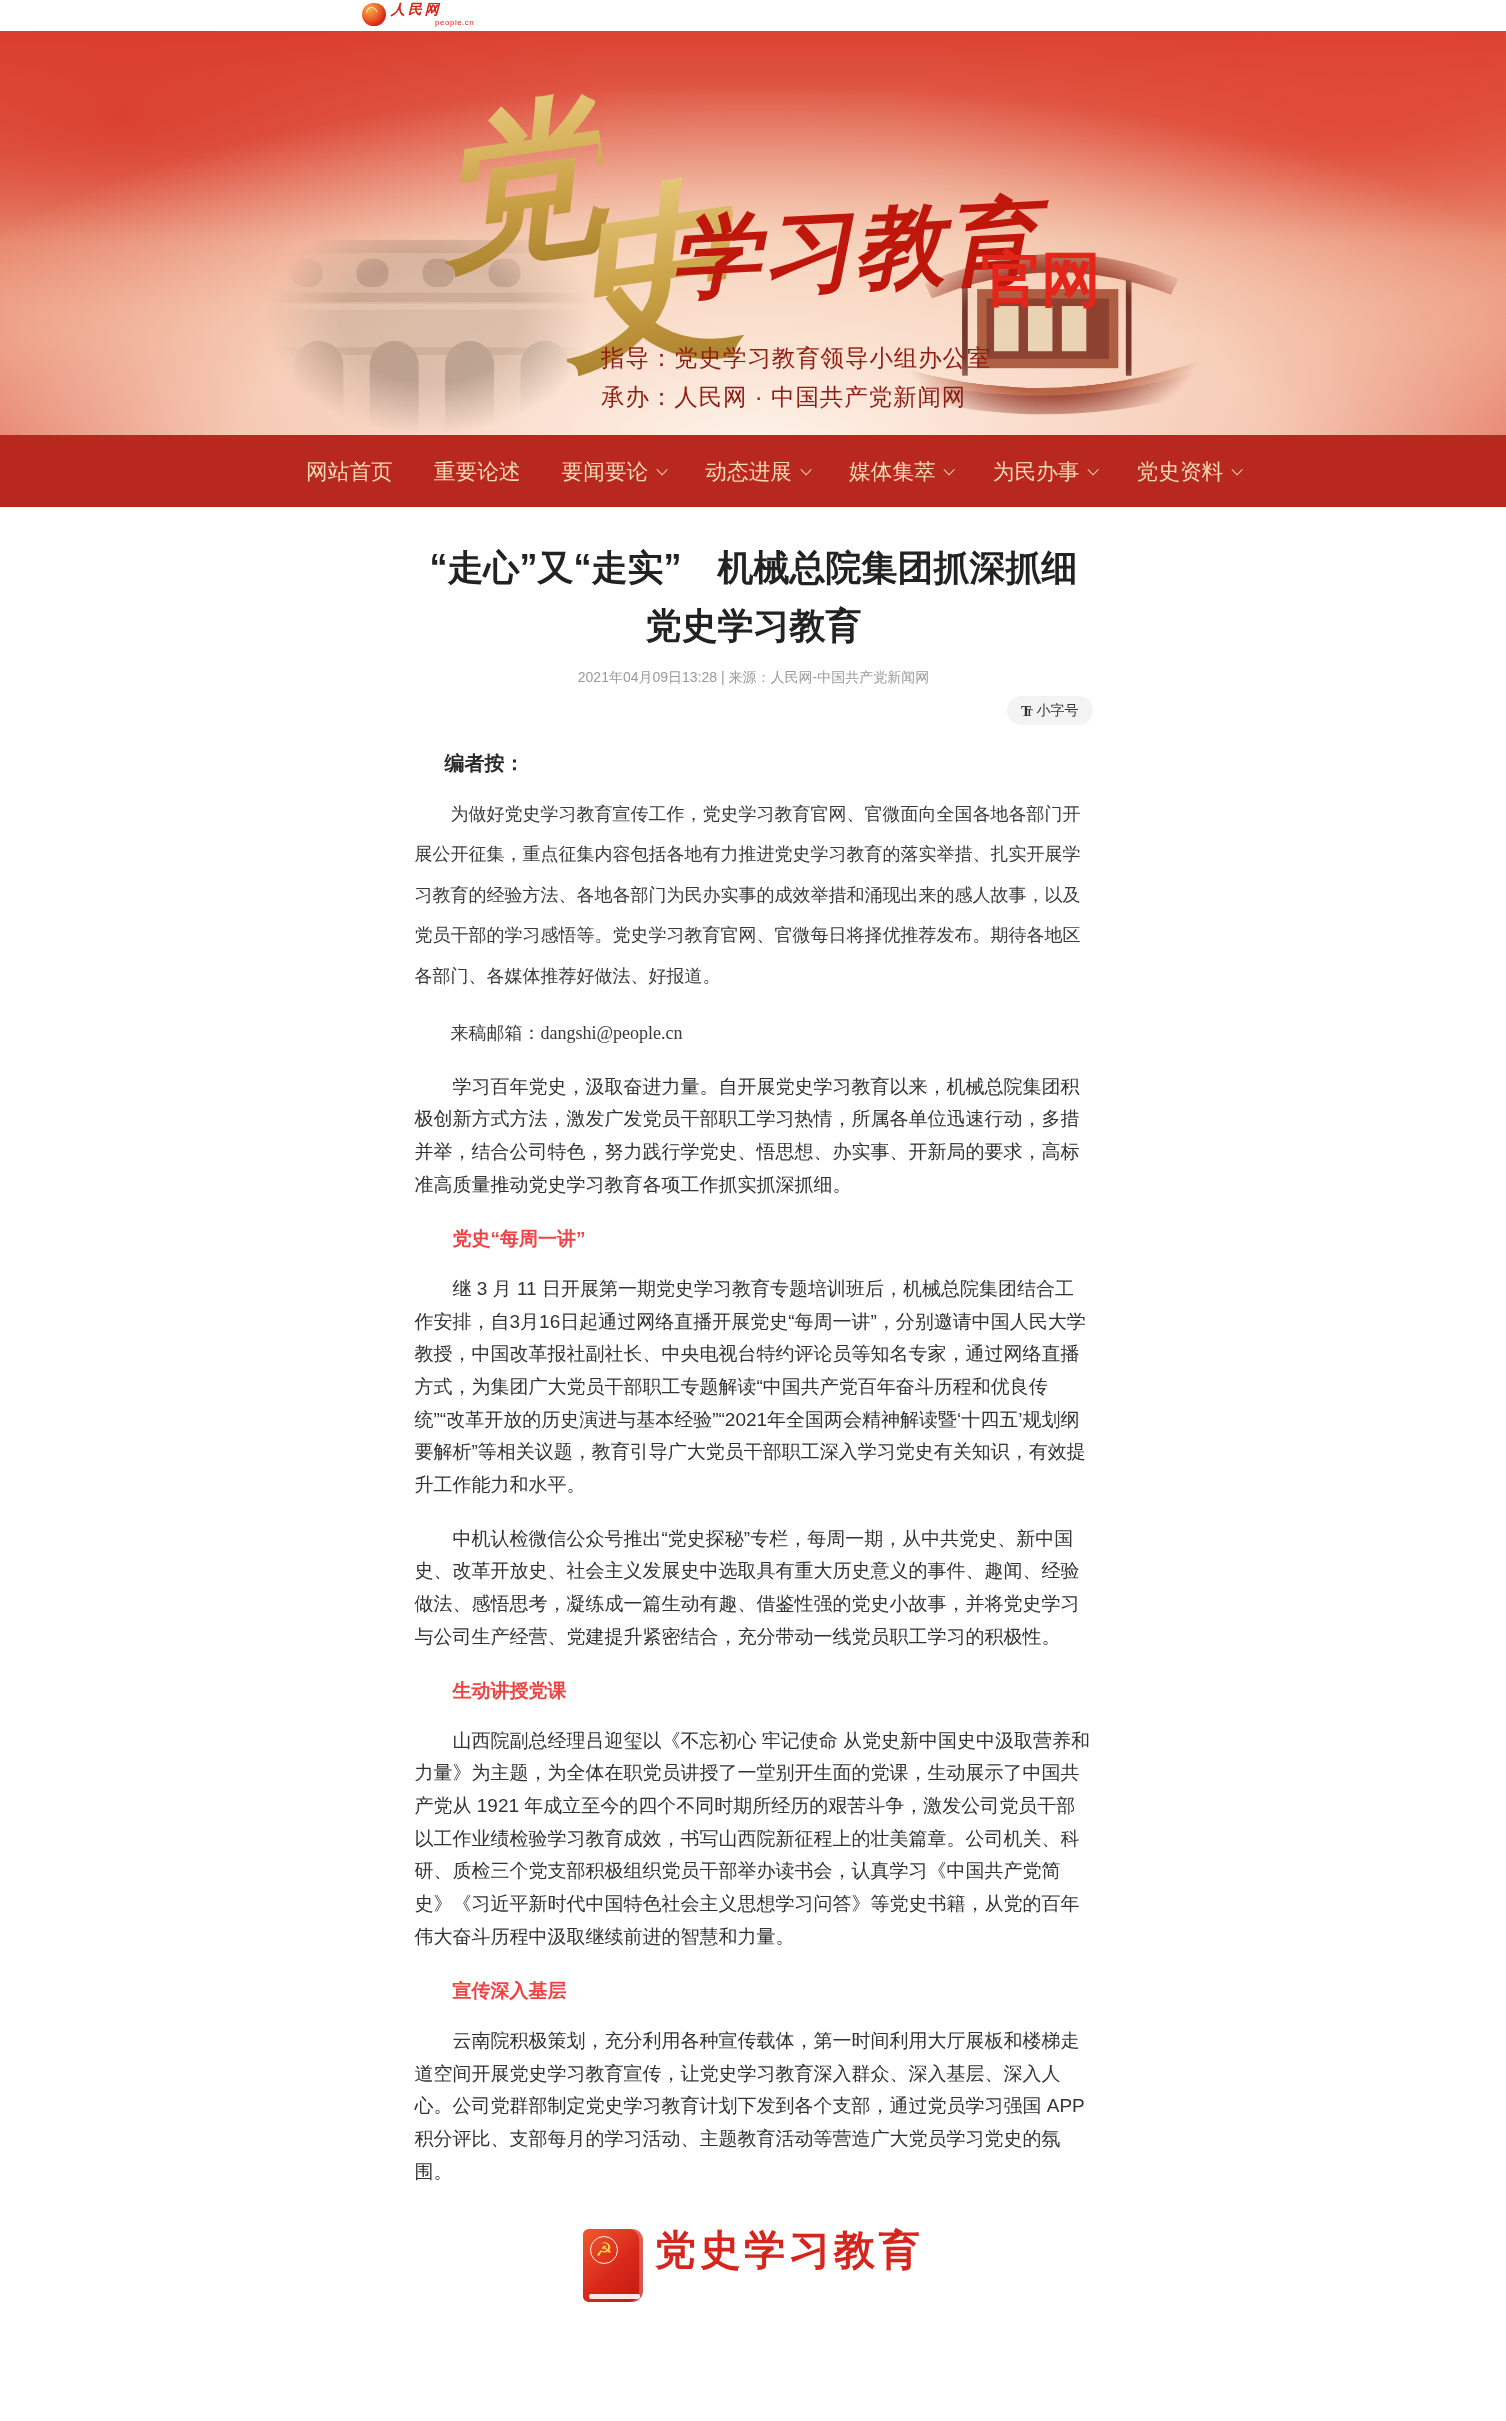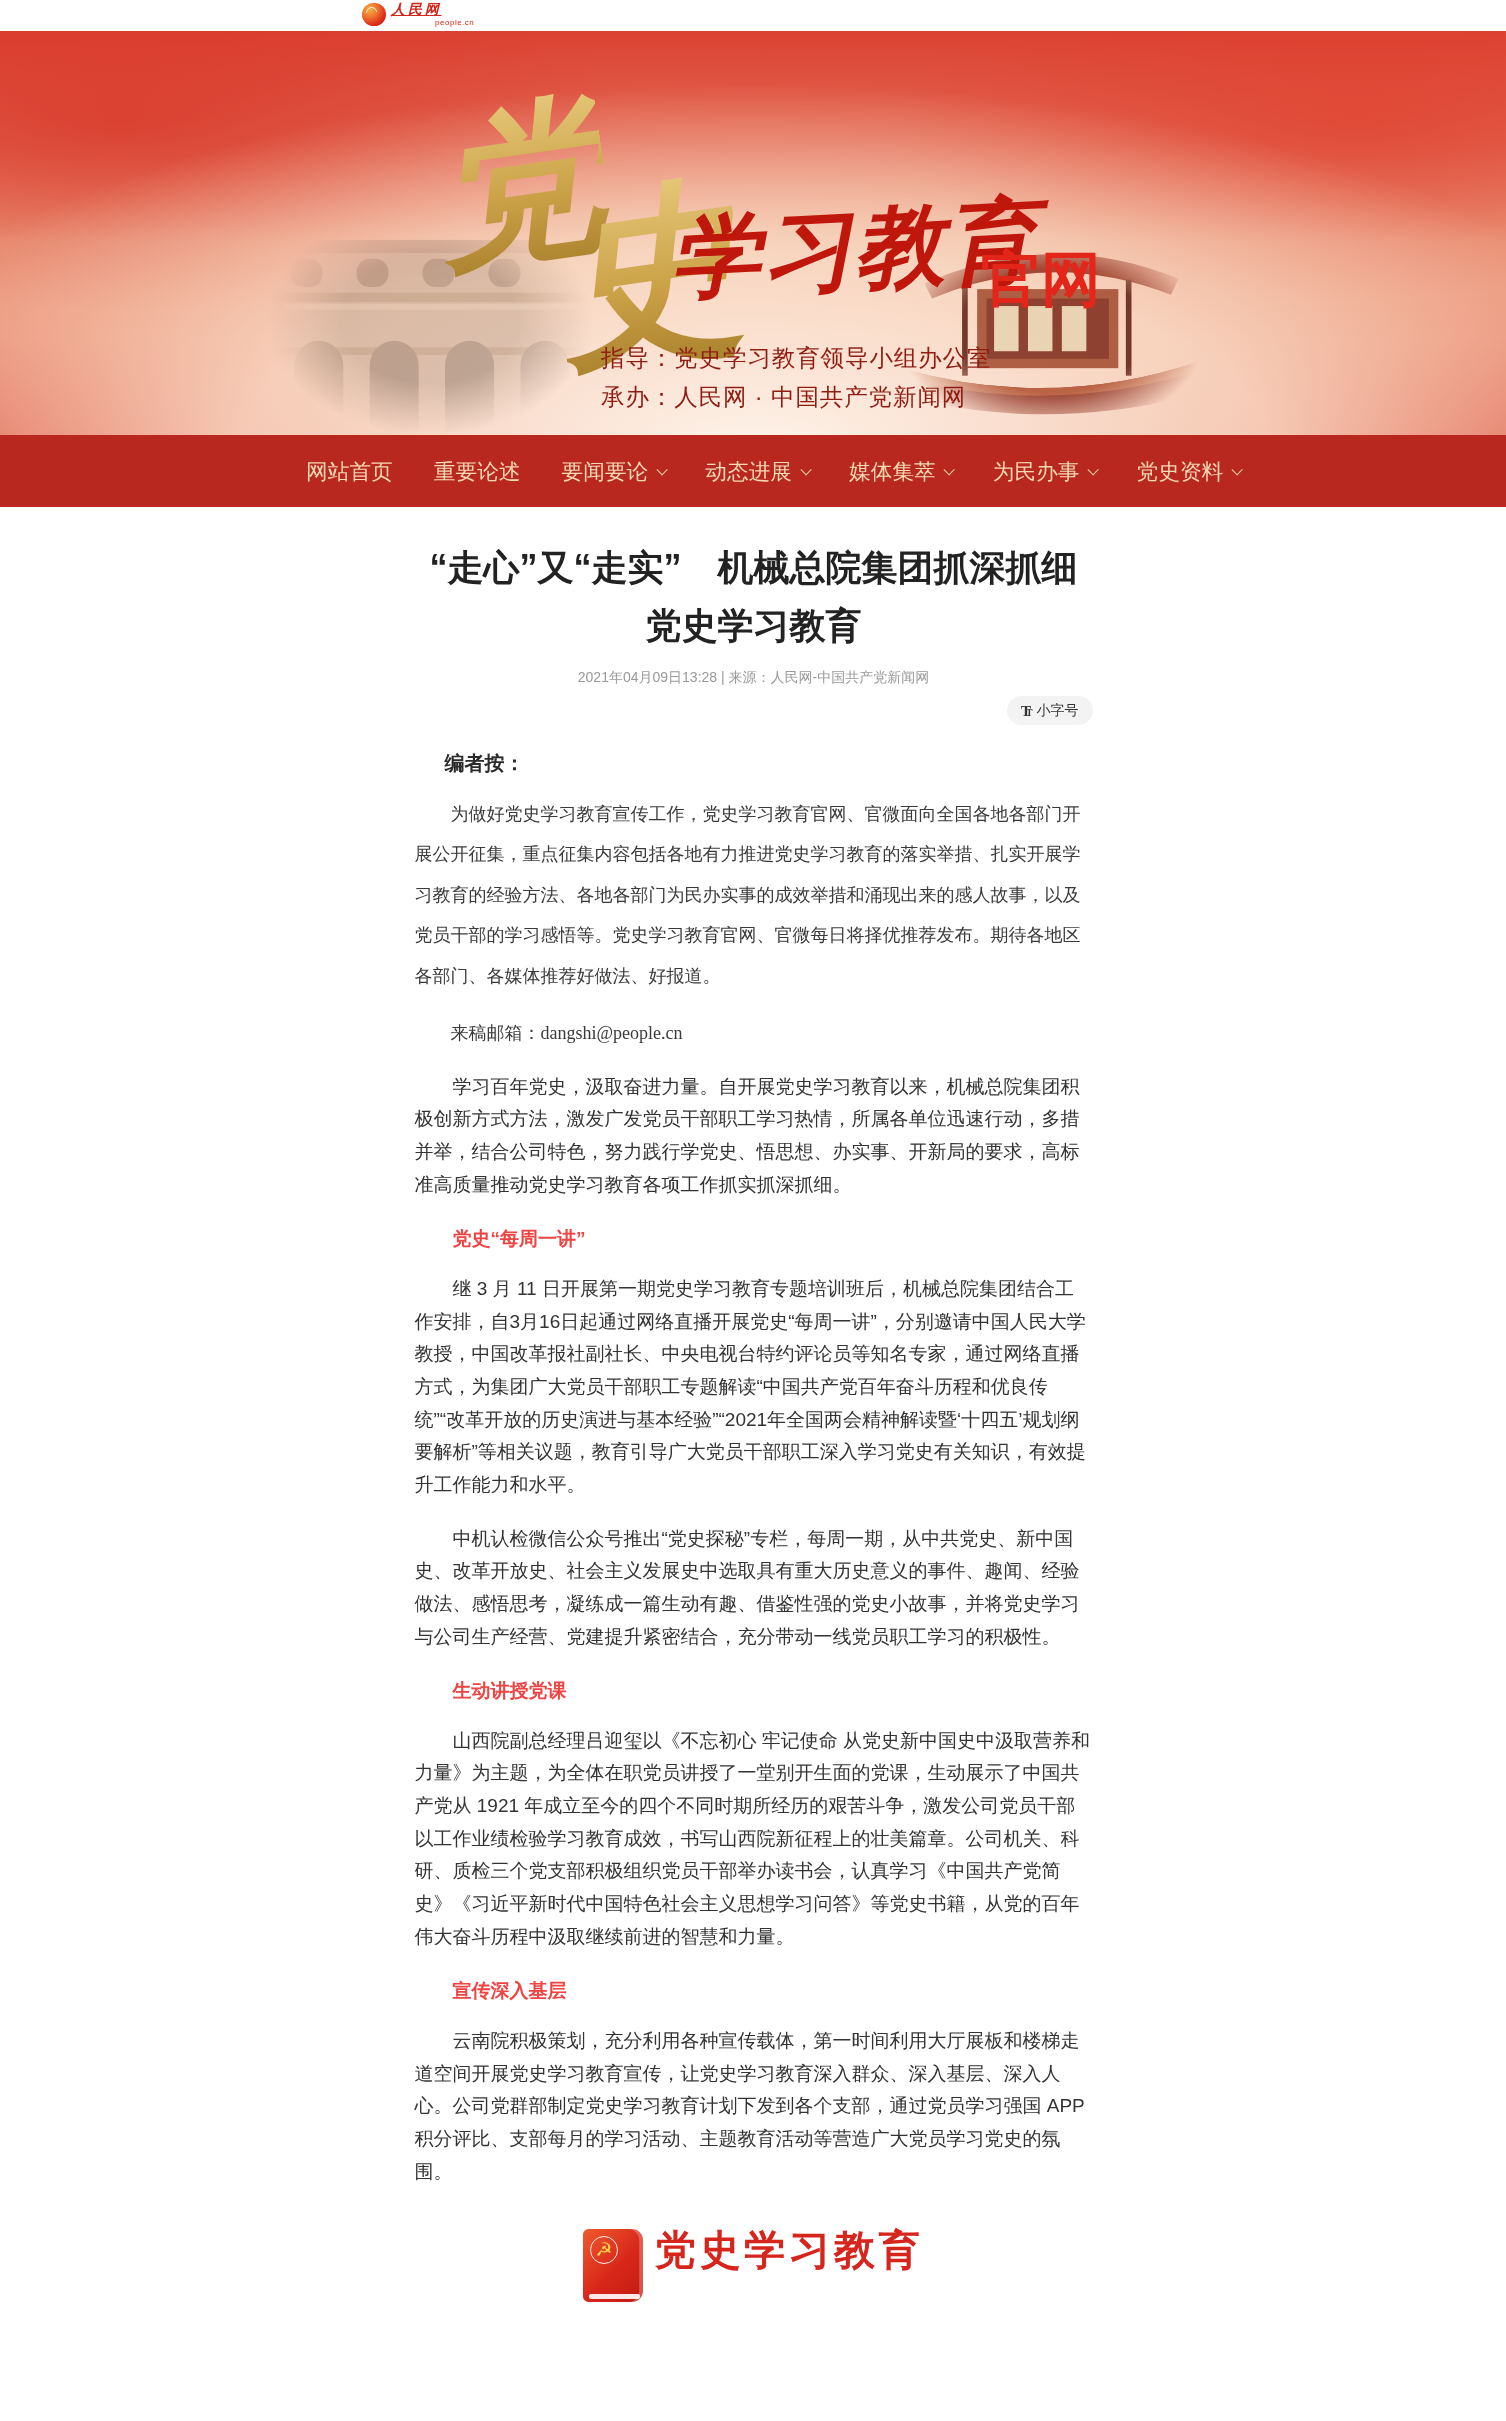--- a/index.html
+++ b/index.html
@@ -16,21 +16,21 @@
     width:23.5px; height:23.5px; border-radius:50%;
     background: radial-gradient(circle at 32% 28%, #f7b13e 0%, #ef6a2e 38%, #d92a18 70%, #b01708 100%);
     position:relative;
   }
   .brand-mark::after {
     content:""; position:absolute; left:3.8px; top:3.8px; width:9.4px; height:9.4px;
     border-radius:50%; border:1.9px solid rgba(255,255,255,.85); border-right-color:transparent; border-bottom-color:transparent;
     transform:rotate(40deg);
   }
   .brand-text { display:flex; flex-direction:column; line-height:1; }
-  .brand-name { color:#d3261a; font-weight:bold; font-size:14px; letter-spacing:2.8px; font-family:"Liberation Serif",serif; font-style:italic;text-decoration:underline; }
+  .brand-name { color:#d3261a; font-weight:bold; font-size:14px; letter-spacing:2.8px; font-family:"Liberation Serif",serif; font-style:italic; }
   .brand-domain { color:#d3261a; font-size:8px; margin-top:1.9px; letter-spacing:0.5px; align-self:flex-end;padding-left:44px; }
 
   
   .banner {
     height:404px; position:relative; overflow:hidden;
     background:
       radial-gradient(90% 130% at 50% 104%, rgba(255,249,240,.97) 0%, rgba(251,228,207,.8) 38%, rgba(242,172,140,0) 70%),
       radial-gradient(42% 62% at 90% 22%, rgba(224,62,44,.65), rgba(224,62,44,0) 72%),
       radial-gradient(46% 66% at 8% 22%, rgba(216,52,38,.7), rgba(216,52,38,0) 72%),
       linear-gradient(180deg,#dc4232 0%,#e26852 28%,#eb9d80 52%,#e9896e 76%,#de5a45 100%);

